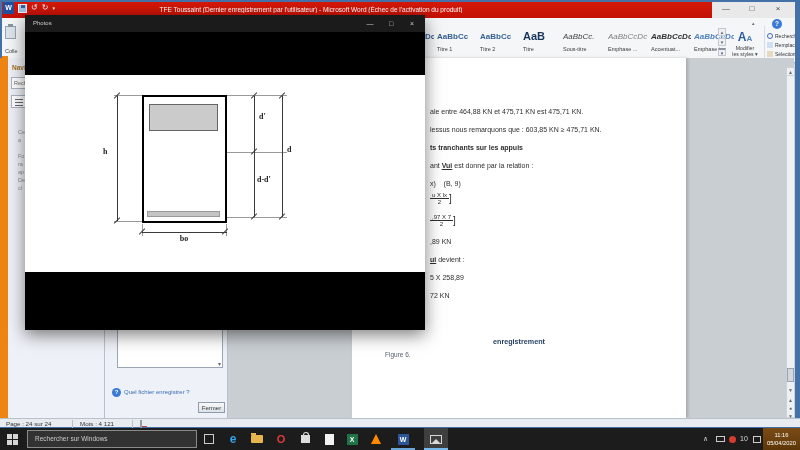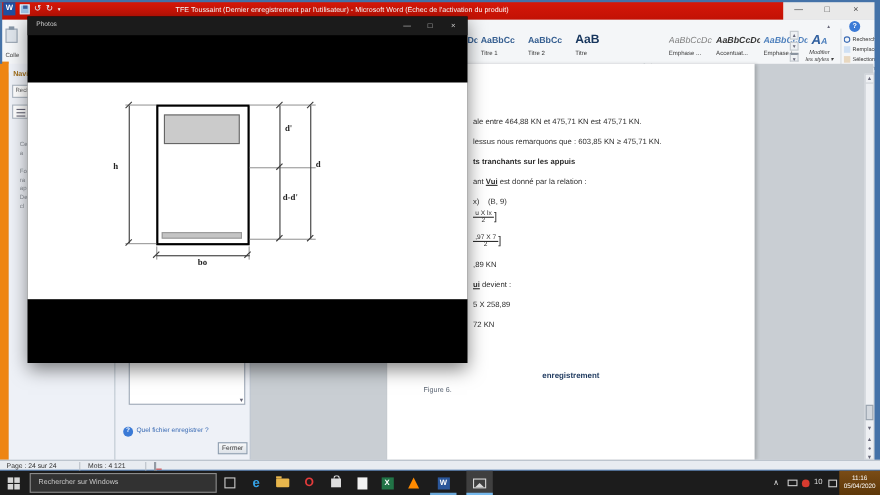--- a/index.html
+++ b/index.html
@@ -159,37 +159,41 @@
       <span class="sg-lab">Titre 1</span>
     </div>
     <div class="abs sg-item" style="left:480px;width:40px;">
       <span class="sg-prev c-t2">AaBbCc</span>
       <span class="sg-lab">Titre 2</span>
     </div>
     <div class="abs sg-item" style="left:523px;width:37px;">
       <span class="sg-prev c-titre">AaB</span>
       <span class="sg-lab">Titre</span>
     </div>
+    <div class="abs sg-item" style="left:563px;width:42px;">
+      <span class="sg-prev c-sous">AaBbCc.</span>
+      <span class="sg-lab">Sous-titre</span>
+    </div>
     <div class="abs sg-item" style="left:608px;width:40px;">
       <span class="sg-prev c-pale">AaBbCcDc</span>
       <span class="sg-lab">Emphase ...</span>
     </div>
     <div class="abs sg-item" style="left:651px;width:40px;">
       <span class="sg-prev c-acc">AaBbCcDc</span>
       <span class="sg-lab">Accentuat...</span>
     </div>
     <div class="abs sg-item" style="left:694px;width:40px;">
       <span class="sg-prev c-int">AaBbCcDc</span>
       <span class="sg-lab">Emphase i...</span>
     </div>
     <span class="abs gal-btn" style="left:718px;top:10px;">▲</span>
     <span class="abs gal-btn" style="left:718px;top:20px;">▼</span>
     <span class="abs gal-btn" style="left:718px;top:30px;border-top:2px solid #8a94a0;">▼</span>
 
-    <div class="abs mod-styles" style="left:728px;font-style:italic;">
+    <div class="abs mod-styles" style="left:728px;">
       <span class="bigA">A</span><span class="smA">A</span>
       <div class="mod-lab">Modifier</div>
       <div class="mod-lab">les styles ▾</div>
     </div>
     <div class="abs vsep" style="left:764px;top:8px;height:50px;"></div>
 
     <div class="abs" style="left:767px;top:13px;width:32px;">
       <div class="edit-row">
         <span class="mini-ic" style="border:1px solid #3b6cb5;border-radius:50%;"></span>
         <span class="lab">Rechercher ▾</span>

